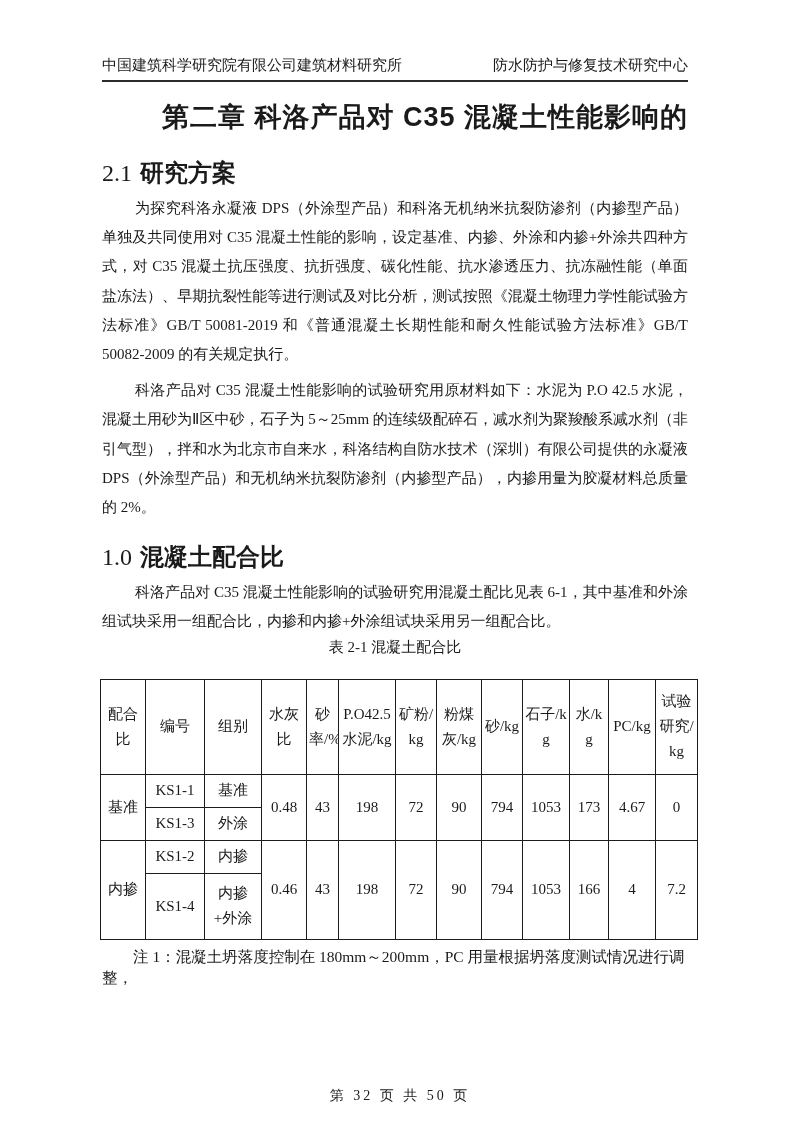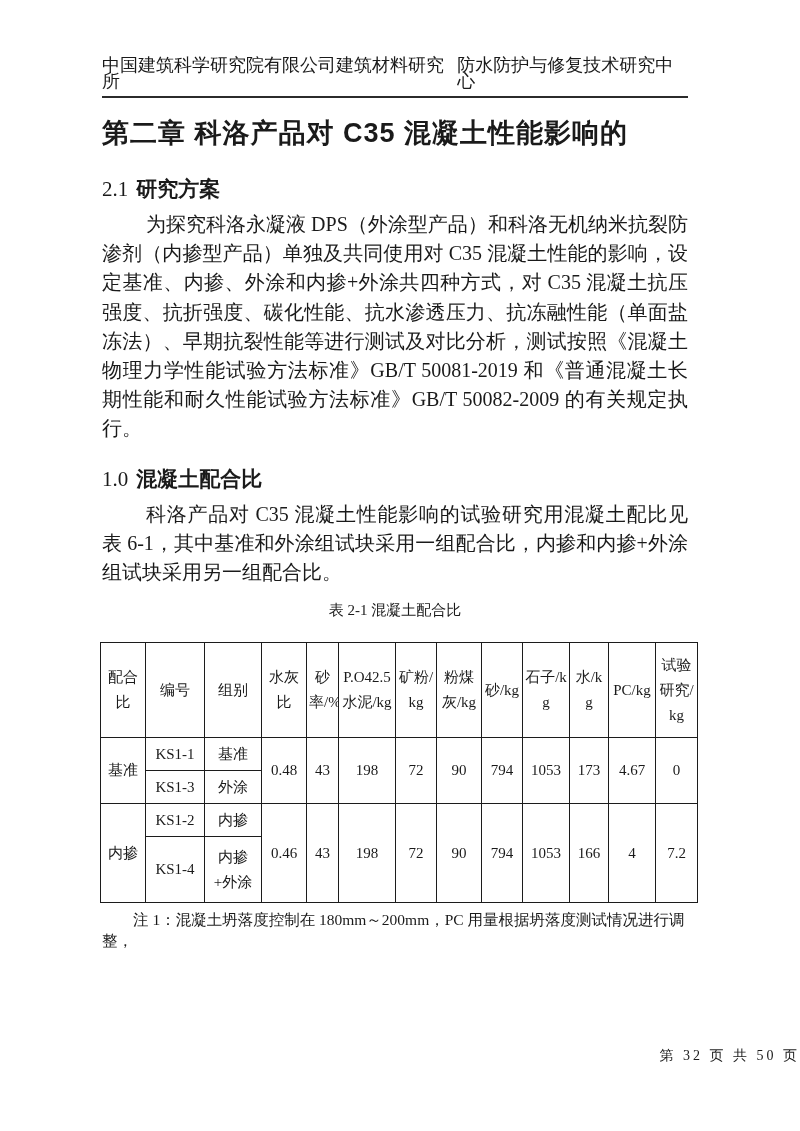--- a/index.html
+++ b/index.html
@@ -16,57 +16,56 @@
   .content { padding: 0 112px 0 102px; }
 
   
   .doc-header {
     display: flex;
     justify-content: space-between;
     align-items: center;
     padding-top: 57px;
     padding-bottom: 7px;
     border-bottom: 2px solid #2b2b2b;
-    font-size: 18px;
+    font-size: 15px;
     line-height: 16px;
   }
 
   
   .chapter-title {
     margin-top: 15px;
-    text-align: left;
+    text-align: right;
     font-family: "Liberation Sans", sans-serif;
     font-weight: bold;
     font-size: 27px;
     line-height: 41px;
     letter-spacing: 1px;
   }
 
   
   .sec-heading {
     margin: 21px 0 0 0;
     font-family: "Liberation Sans", sans-serif;
     font-weight: bold;
-    font-size: 21px;
+    font-size: 24px;
     line-height: 27px;
   }
   .sec-heading .sec-num { font-family: "Liberation Serif", serif; font-weight: normal; margin-right: 8px; }
 
   
   .body-par {
     margin: 7px 0 0 0;
-    font-size: 20px;
+    font-size: 15px;
     line-height: 29.2px;
     text-align: justify;
     text-indent: 2.2em;
   }
 
   
   .table-caption {
-    margin-top: 13px;
     text-align: center;
     font-size: 15px;
     line-height: 20px;
   }
   table.mix-table {
     margin-top: 22px;
     margin-left: -2px;
     border-collapse: collapse;
     table-layout: fixed;
     width: 597px;
@@ -90,23 +89,23 @@
   .table-note {
     margin: 6px 0 0 0;
     font-size: 15.5px;
     line-height: 21px;
     text-indent: 2em;
   }
 
   
   .page-footer {
     position: absolute;
-    top: 1047px;
+    top: 1087px;
     left: 0; right: 0;
-    text-align: right;
+    text-align: center;
     font-size: 14px;
     letter-spacing: 3px;
   }
 </style>
 </head>
 <body>
 
 <div class="page">
   <div class="content">
 
@@ -115,20 +114,21 @@
       <span>防水防护与修复技术研究中心</span>
     </div>
 
     <div class="chapter-title">
       <div>第二章 科洛产品对 C35 混凝土性能影响的</div>
     </div>
 
     <div class="sec-heading"><span class="sec-num">2.1</span><span>研究方案</span></div>
     <p class="body-par">为探究科洛永凝液 DPS（外涂型产品）和科洛无机纳米抗裂防渗剂（内掺型产品）单独及共同使用对 C35 混凝土性能的影响，设定基准、内掺、外涂和内掺+外涂共四种方式，对 C35 混凝土抗压强度、抗折强度、碳化性能、抗水渗透压力、抗冻融性能（单面盐冻法）、早期抗裂性能等进行测试及对比分析，测试按照《混凝土物理力学性能试验方法标准》GB/T 50081-2019 和《普通混凝土长期性能和耐久性能试验方法标准》GB/T 50082-2009 的有关规定执行。</p>
 
+    <p class="body-par">科洛产品对 C35 混凝土性能影响的试验研究用原材料如下：水泥为 P.O 42.5 水泥，混凝土用砂为Ⅱ区中砂，石子为 5～25mm 的连续级配碎石，减水剂为聚羧酸系减水剂（非引气型），拌和水为北京市自来水，科洛结构自防水技术（深圳）有限公司提供的永凝液 DPS（外涂型产品）和无机纳米抗裂防渗剂（内掺型产品），内掺用量为胶凝材料总质量的 2%。</p>
 
     <div class="sec-heading"><span class="sec-num">1.0</span><span>混凝土配合比</span></div>
     <p class="body-par">科洛产品对 C35 混凝土性能影响的试验研究用混凝土配比见表 6-1，其中基准和外涂组试块采用一组配合比，内掺和内掺+外涂组试块采用另一组配合比。</p>
 
     <div class="table-caption">表 2-1  混凝土配合比</div>
 
     <table class="mix-table">
       <colgroup>
         <col style="width:45px">
           <col style="width:59px">

